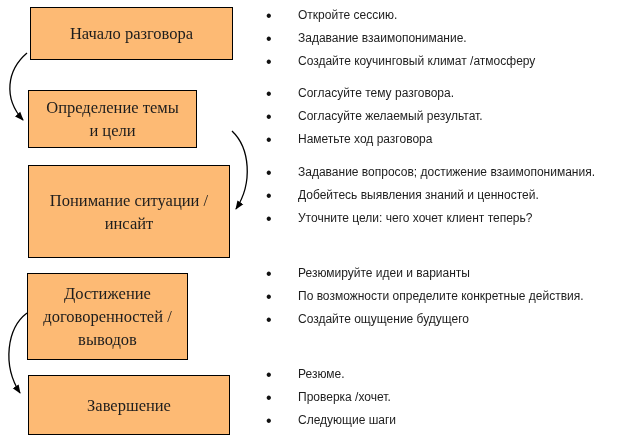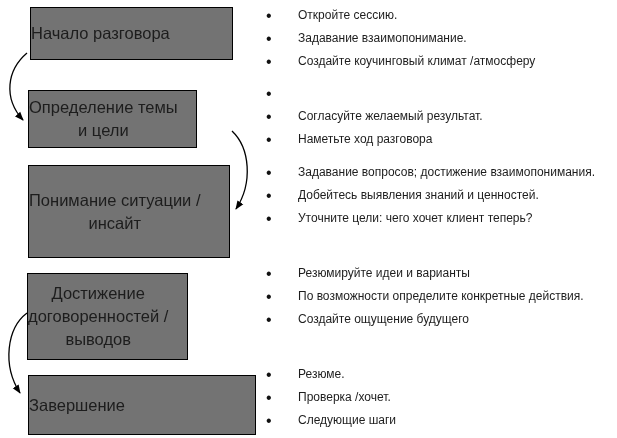--- a/index.html
+++ b/index.html
@@ -19,37 +19,39 @@
     position: absolute;
     left: 0;
     top: 0;
     width: 617px;
     height: 438px;
     pointer-events: none;
   }
   .flow-box {
     position: absolute;
     border: 1.5px solid #000000;
-    background: #737373;
+    background: #fdba74;
     display: flex;
     align-items: center;
+    justify-content: center;
     text-align: center;
     box-sizing: border-box;
+    font-family: Liberation Serif, serif;
   }
   .flow-box .box-label {
     font-size: 16.5px;
     line-height: 23px;
     color: #1d1d1d;
     white-space: pre-line;
   }
   .box-1 { left: 30px; top: 7px;   width: 203px; height: 53px; }
   .box-2 { left: 28px; top: 90px;  width: 169px; height: 58px; }
   .box-3 { left: 28px; top: 165px; width: 202px; height: 93px; }
   .box-4 { left: 27px; top: 273px; width: 161px; height: 87px; }
-  .box-5 { left: 28px; top: 375px; width: 228px; height: 60px; }
+  .box-5 { left: 28px; top: 375px; width: 202px; height: 60px; }
 
   .bullet-group {
     position: absolute;
     left: 262px;
     width: 355px;
   }
   .g-1 { top: 4px; }
   .g-2 { top: 82px; }
   .g-3 { top: 161px; }
   .g-4 { top: 262px; }
@@ -120,20 +122,21 @@
     </div>
     <div class="bullet-item">
       <span class="dot">•</span>
       <span class="txt">Создайте коучинговый климат /атмосферу</span>
     </div>
   </div>
 
   <div class="bullet-group g-2">
     <div class="bullet-item">
       <span class="dot">•</span>
+      <span class="txt">Согласуйте тему разговора.</span>
     </div>
     <div class="bullet-item">
       <span class="dot">•</span>
       <span class="txt">Согласуйте желаемый результат.</span>
     </div>
     <div class="bullet-item">
       <span class="dot">•</span>
       <span class="txt">Наметьте ход разговора</span>
     </div>
   </div>

